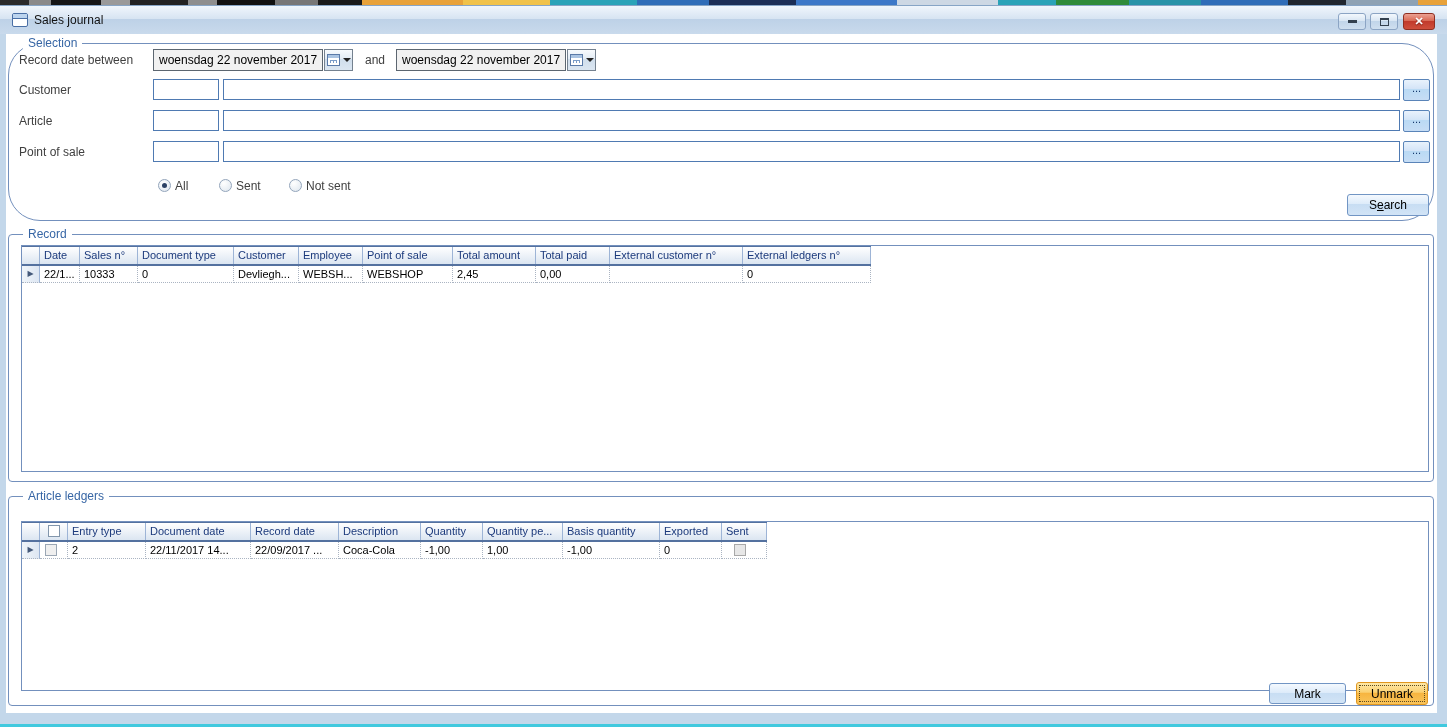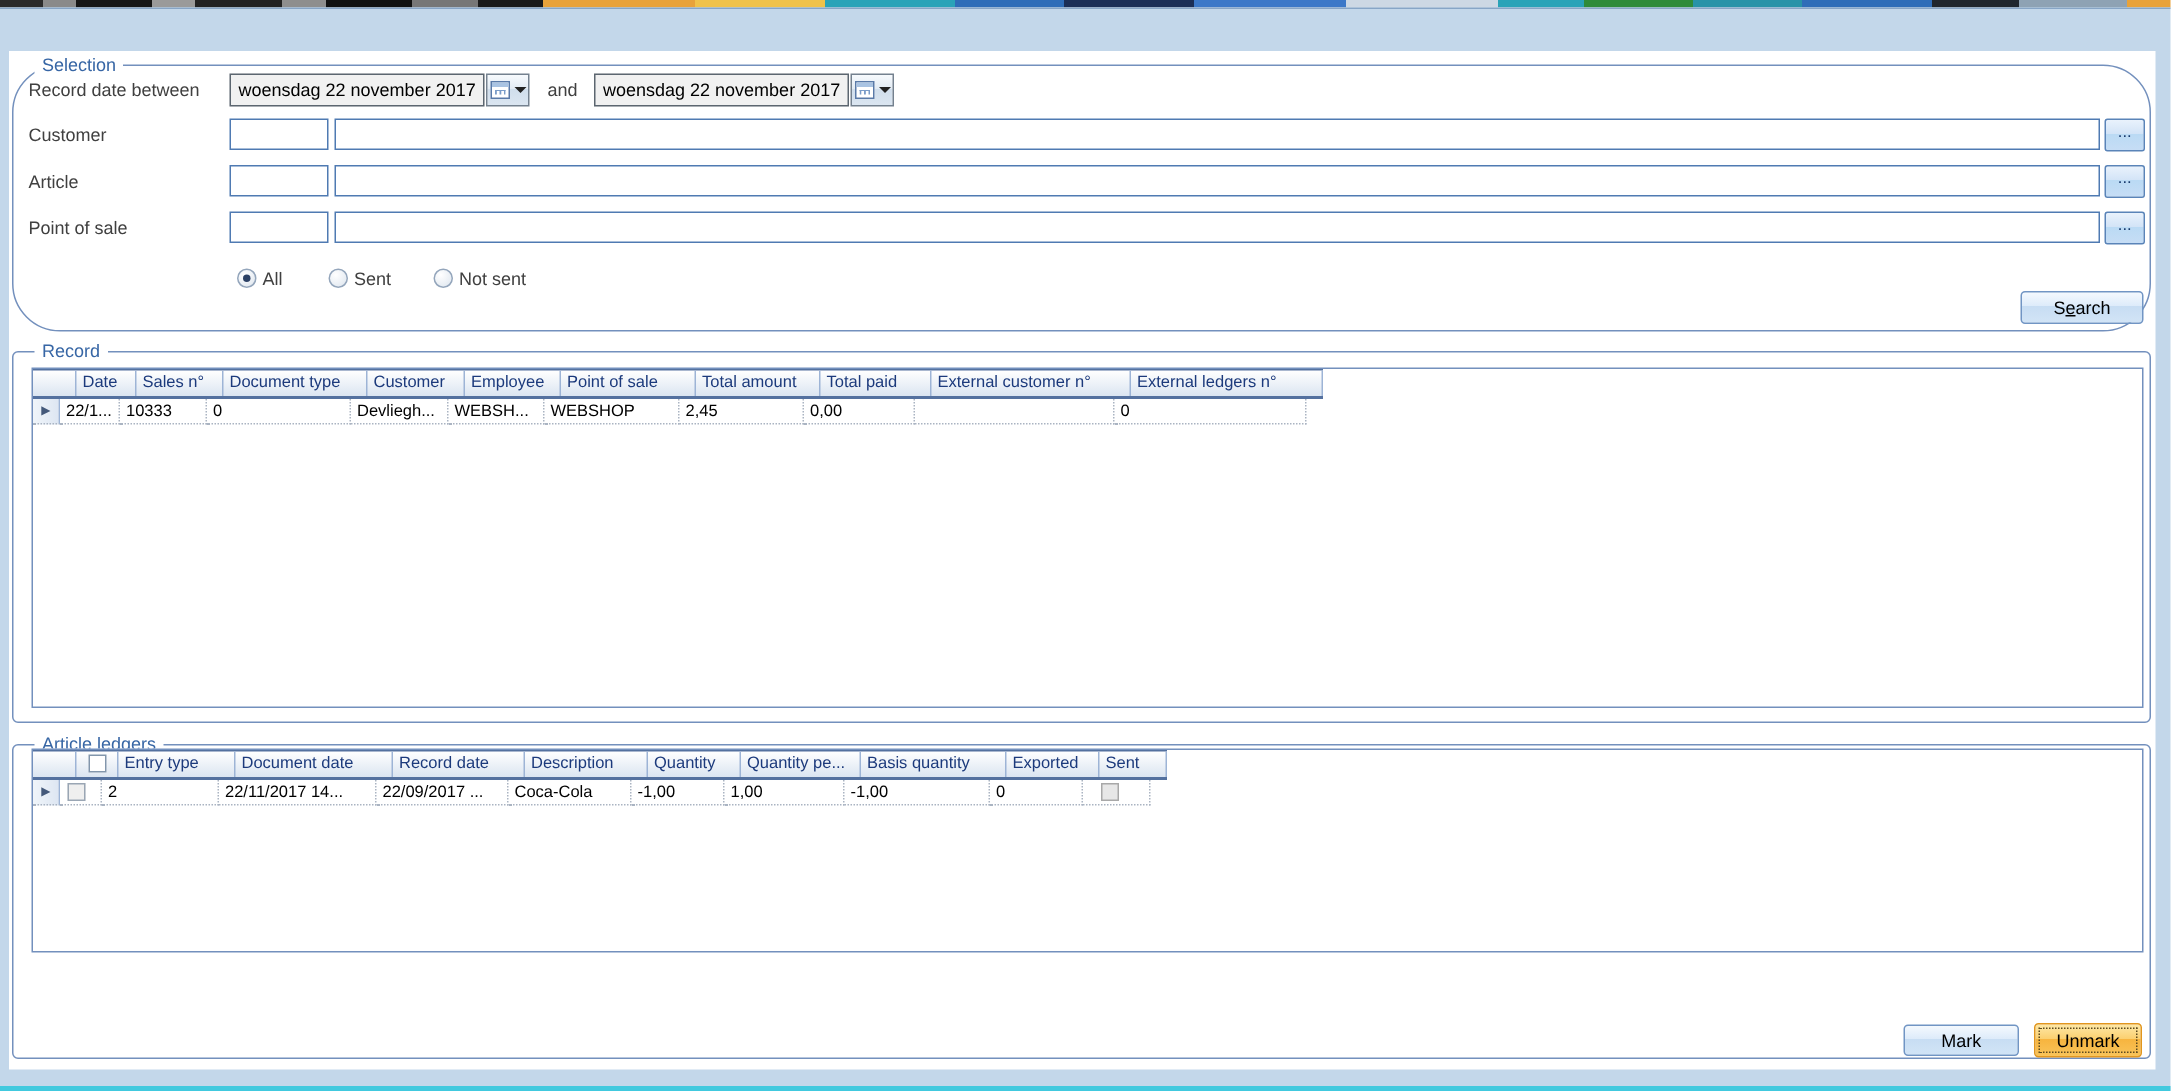--- a/index.html
+++ b/index.html
@@ -67,21 +67,21 @@
     background:linear-gradient(to bottom,#f4f9fe,#ddebfa 45%,#c7ddf3 46%,#d2e4f6);
     display:flex;align-items:center;justify-content:center;cursor:pointer;
     font-family:"Liberation Sans",sans-serif;}
   .btn.orange{border-color:#e1961e;
     background:linear-gradient(to bottom,#fde8a7,#fbd070 45%,#f7b43e 46%,#f9c45a);}
   .focus-rect{position:absolute;left:2px;top:2px;right:2px;bottom:2px;border:1px dotted #5c4a1e;}
   .accel{text-decoration:underline;}
   
   .list{background:#fff;border:1px solid #7390bd;box-sizing:border-box;overflow:hidden;}
   .ghead{display:flex;width:max-content;border-top:1px solid #54719f;border-bottom:2px solid #54719f;
-    background:linear-gradient(to bottom,#ffffff,#dbe5f1);padding-left:11px;}
+    background:linear-gradient(to bottom,#ffffff,#dbe5f1);}
   .ghead .gc{color:#1c3a7c;border-right:1px solid #9db4d6;}
   .grow{display:flex;width:max-content;}
   .grow .gc{color:#000;border-right:1px dotted #aab4c2;border-bottom:1px dotted #aab4c2;}
   .gc{box-sizing:border-box;height:17px;line-height:16px;font-size:11px;padding-left:4px;
     white-space:nowrap;overflow:hidden;position:relative;}
   .gc.sel{padding:0;}
   .grow .gc.sel{background:linear-gradient(to right,#f0f5fa,#dde6f2);border-right:1px solid #9db4d6;
     display:flex;align-items:center;justify-content:center;}
   .arrow{font-size:8px;color:#44597a;line-height:1;}
   .checkbox{display:inline-block;width:12px;height:12px;box-sizing:border-box;border:1px solid #8296ac;
@@ -120,20 +120,33 @@
       linear-gradient(to right,#7a9cc8 1px,transparent 1px) 0 0/3px 100%,
       linear-gradient(to bottom,#7a9cc8 1px,transparent 1px) 0 0/100% 3px;}
 </style>
 </head>
 <body>
 
 <div class="abs desktop"></div>
 
 <div class="abs window">
 
+  <div class="abs titlebar">
+    <span class="abs win-icon"></span>
+    <span class="abs title">Sales journal</span>
+    <div class="abs wbtn" style="left:1338px;width:28px;">
+      <span class="glyph-min"></span>
+    </div>
+    <div class="abs wbtn" style="left:1370px;width:28px;">
+      <span class="glyph-max"></span>
+    </div>
+    <div class="abs wbtn close" style="left:1403px;width:32px;">
+      <span class="glyph-close">✕</span>
+    </div>
+  </div>
 
   <div class="abs client">
 
     <div class="abs groupbox" style="left:2px;top:9px;width:1426px;height:178px;border-radius:32px;">
       <span class="legend">Selection</span>
 
       <div class="abs lbl" style="left:10px;top:9px;">Record date between</div>
       <div class="abs dp" style="left:144px;top:5px;">
         <div class="dp-text">woensdag 22 november 2017</div>
         <div class="dp-btn">
@@ -210,21 +223,21 @@
             <div class="gc">0,00</div>
             <div class="gc"></div>
             <div class="gc">0</div>
           </div>
         </div>
       </div>
     </div>
 
     <div class="abs groupbox" style="left:2px;top:462px;width:1426px;height:210px;">
       <span class="legend">Article ledgers</span>
-      <div class="abs list" style="left:12px;top:2px;width:1408px;height:136px;">
+      <div class="abs list" style="left:12px;top:24px;width:1408px;height:170px;">
         <div class="art-grid">
           <div class="ghead">
             <div class="gc sel"></div>
             <div class="gc"><span class="checkbox"></span></div>
             <div class="gc">Entry type</div>
             <div class="gc">Document date</div>
             <div class="gc">Record date</div>
             <div class="gc">Description</div>
             <div class="gc">Quantity</div>
             <div class="gc">Quantity pe...</div>

